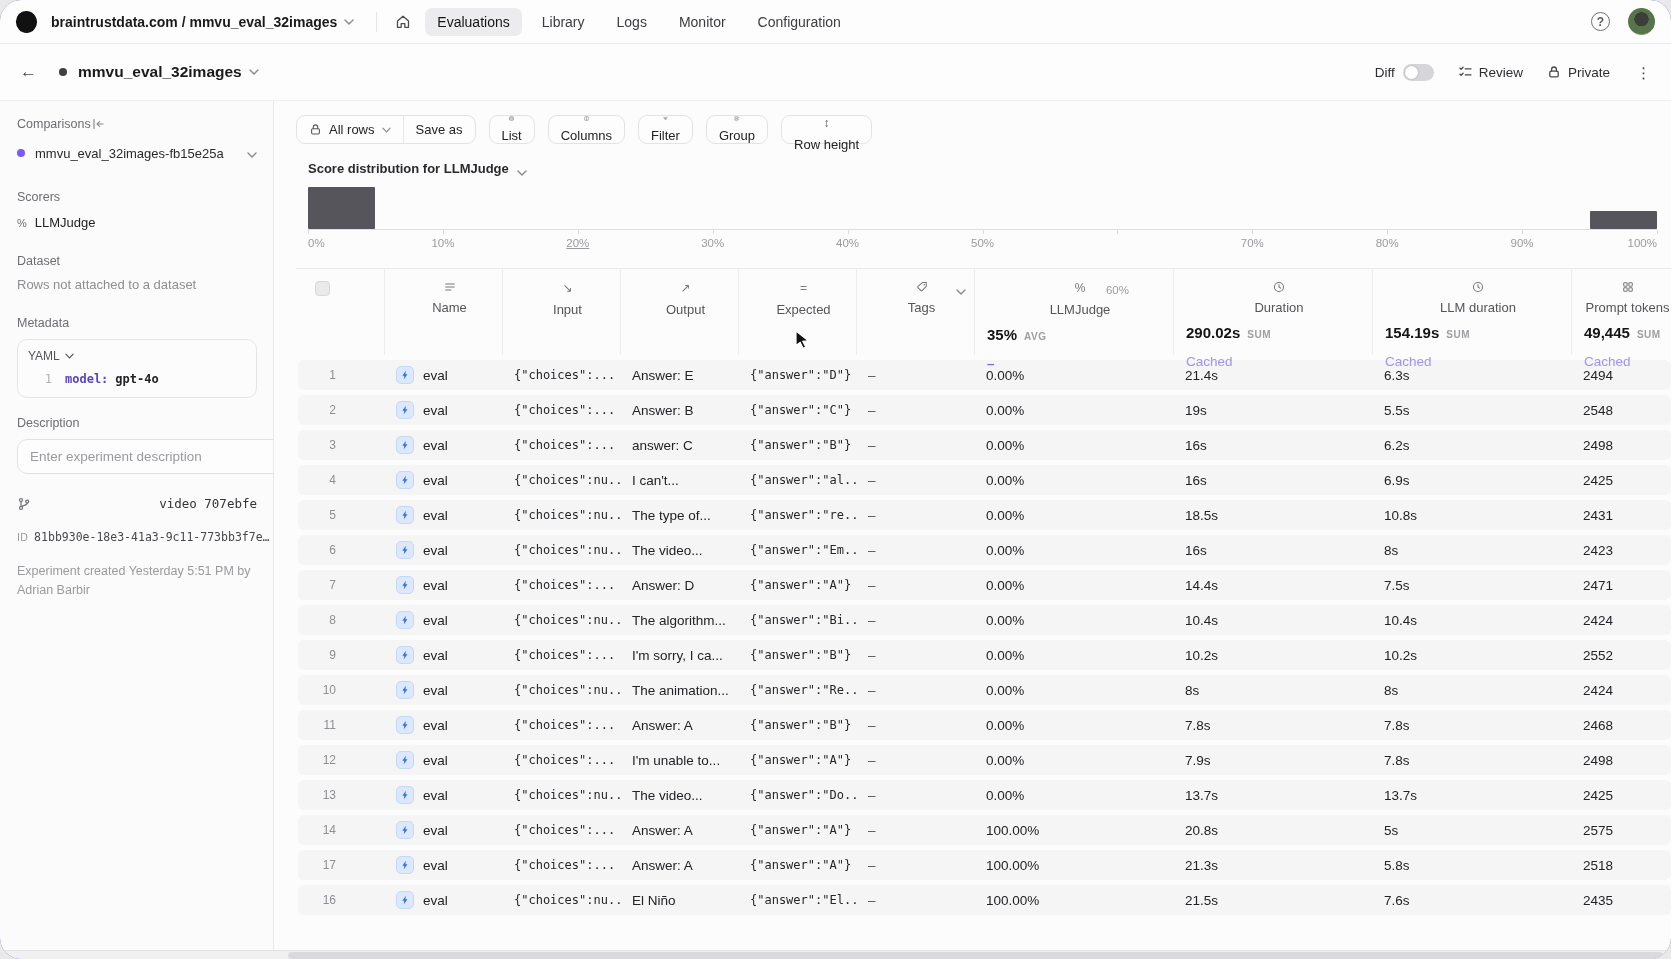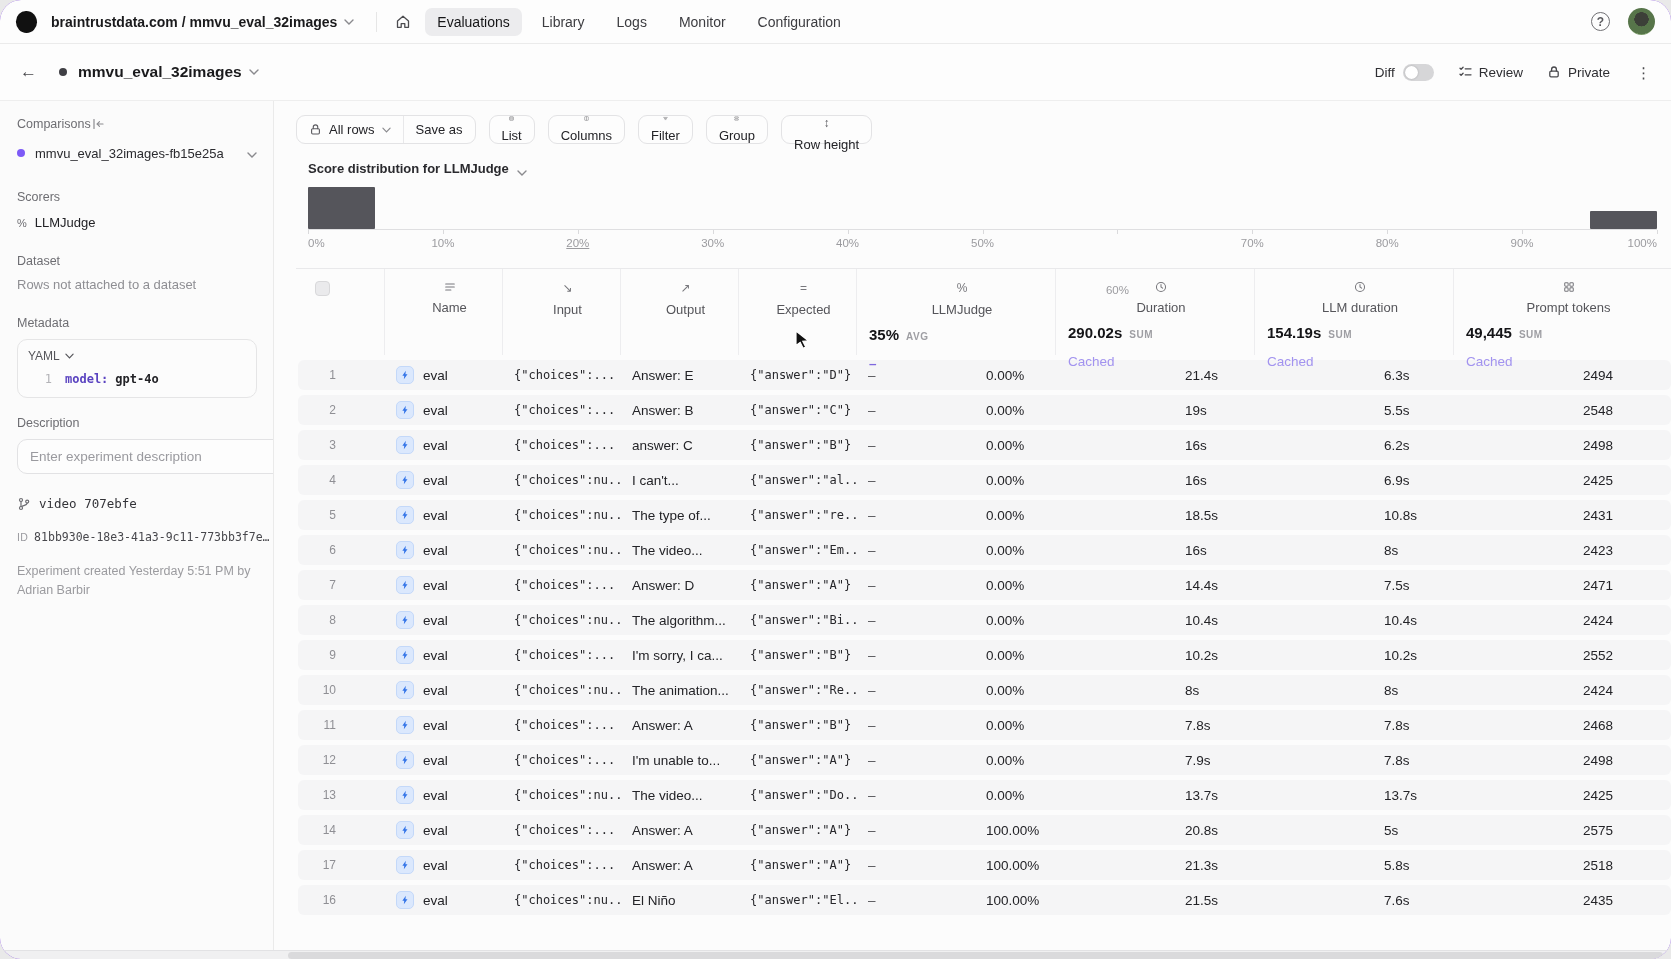--- a/index.html
+++ b/index.html
@@ -55,21 +55,21 @@
   .metadata-label { margin-top:24px; }
   .yaml-box { margin-top:9px; border:1px solid #e5e5e6; border-radius:10px; background:#fcfcfc; padding:9px 10px 11px; }
   .yaml-head { display:flex; align-items:center; gap:5px; font-size:12px; color:#55555a; cursor:pointer; }
   .yaml-line { display:flex; margin-top:9px; font-family:"DejaVu Sans Mono","Liberation Mono",monospace; font-size:12px; }
   .yaml-ln { color:#b3b3b7; width:24px; text-align:right; margin-right:13px; }
   .yaml-key { color:#5a43c0; font-weight:700; }
   .yaml-val { color:#232327; font-weight:700; margin-left:7px; }
   .desc-label { margin-top:18px; }
   .desc-input { margin-top:9px; width:266px; height:35px; border:1px solid #e2e2e4; border-radius:10px; background:#fdfdfd; padding:0 12px; font-size:13.5px; font-family:"Liberation Sans",sans-serif; color:#2b2b2f; }
   .desc-input::placeholder { color:#9a9a9f; }
-  .git-row { display:flex; align-items:center; gap:8px; margin-top:22px; font-family:"DejaVu Sans Mono","Liberation Mono",monospace; font-size:12.5px; color:#333338; }
+  .git-row { display:flex; align-items:center; gap:8px; margin-top:22px; font-family:"DejaVu Sans Mono","Liberation Mono",monospace; font-size:12.5px; color:#333338;justify-content:space-between; }
   .git-row svg { color:#6d6d72; }
   .id-row { display:flex; align-items:center; gap:6px; margin-top:19px; }
   .id-tag { font-size:10.5px; color:#9a9a9f; letter-spacing:.3px; }
   .id-val { font-family:"DejaVu Sans Mono","Liberation Mono",monospace; font-size:11.5px; color:#47474c; white-space:nowrap; }
   .created-note { margin-top:18px; font-size:12.5px; line-height:1.5; color:#9b9b9f; width:235px; }
 
   
   .toolbar { display:flex; align-items:center; gap:13px; }
   .btn, .btn-group { height:29px; border:1px solid #e3e3e5; border-radius:9px; background:#fdfdfd; display:flex; align-items:center; font-size:13px; color:#232327; }
   .btn { padding:0 12px; gap:7px; cursor:pointer;flex-direction:column; }
@@ -369,20 +369,34 @@
                 <span class="glyph">↗</span>
                 <span>Output</span>
               </div>
           </div>
           <div class="th c-sm">
             <div class="th-label">
                 <span class="glyph">=</span>
                 <span>Expected</span>
               </div>
           </div>
+          <div class="th c-sm">
+            <div class="th-label">
+              <svg width="12" height="12" viewBox="0 0 14 14" fill="none" stroke="currentColor" stroke-width="1.2" stroke-linejoin="round">
+                  <path d="M7.4 1.8H12v4.6L7.2 11.2a1 1 0 01-1.4 0L2.3 7.7a1 1 0 010-1.4l5.1-4.5z"></path>
+                  <circle cx="9.6" cy="4.3" r="0.9" fill="currentColor" stroke="none"></circle>
+                </svg>
+              <span>Tags</span>
+            </div>
+            <span class="tags-chev">
+              <svg width="10" height="6" viewBox="0 0 10 6" fill="none" stroke="currentColor" stroke-width="1.4" stroke-linecap="round">
+                  <path d="M1 1l4 4 4-4"></path>
+                </svg>
+            </span>
+          </div>
           <div class="th c-lg">
             <div class="th-label">
                 <span class="glyph">%</span>
                 <span>LLMJudge</span>
               </div>
             <div class="th-agg">
                 <span>35%</span>
                 <span class="unit">AVG</span>
               </div>
             <div class="th-sub dash">–</div>

